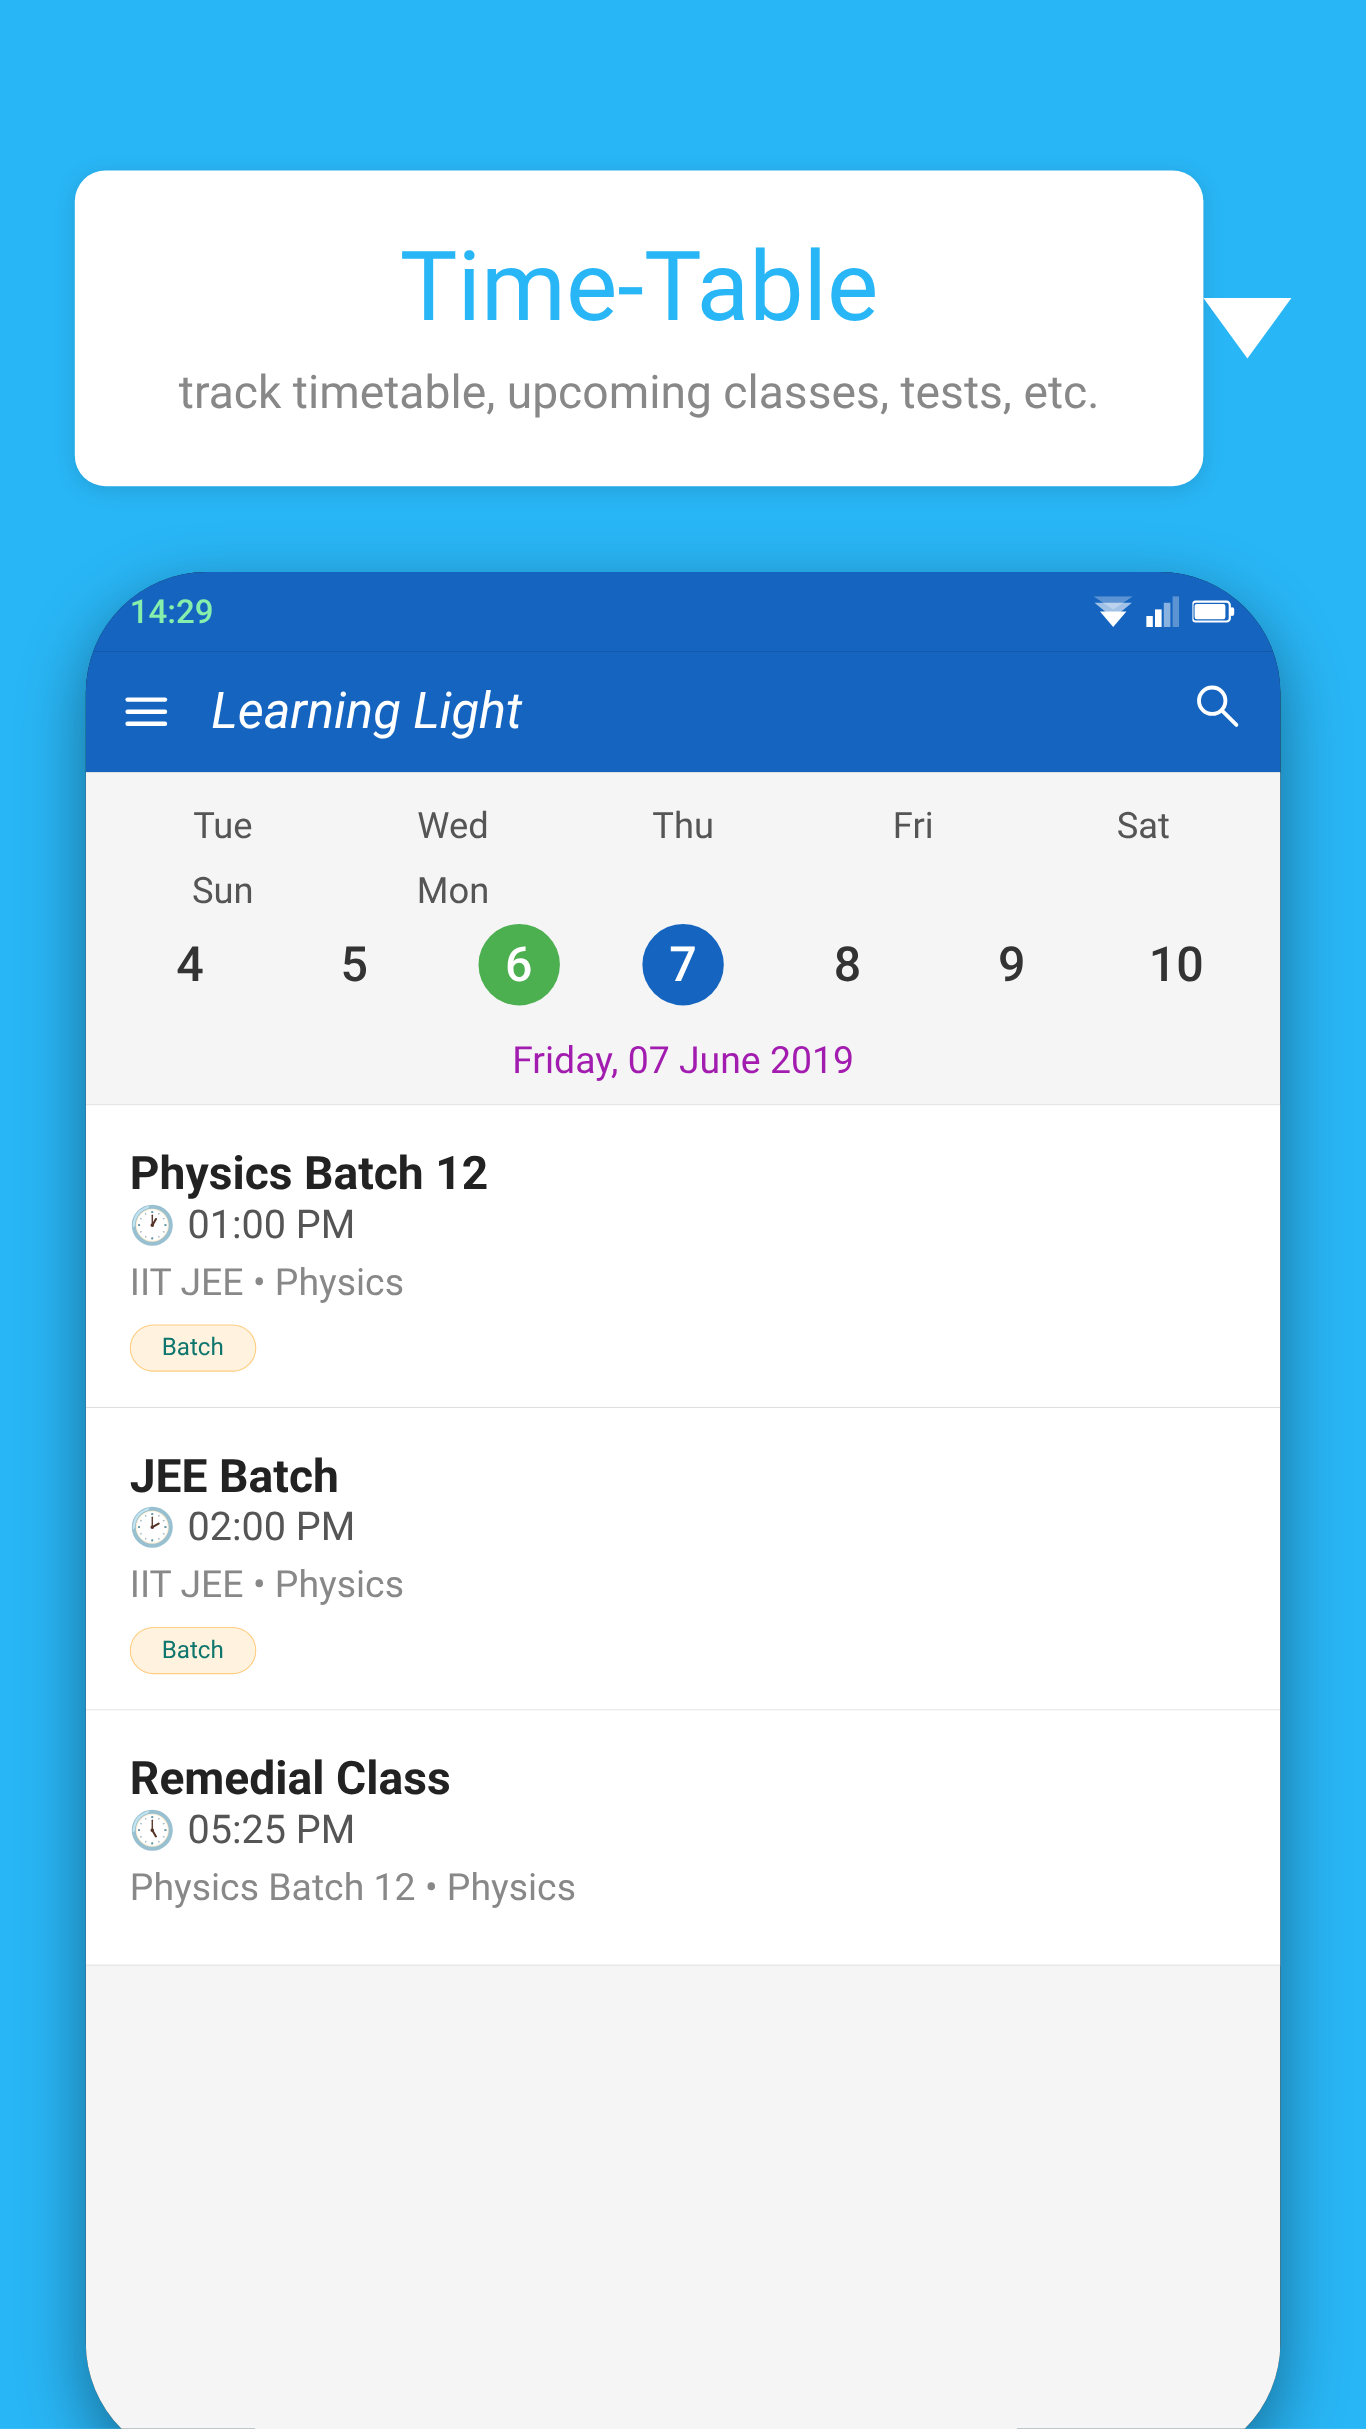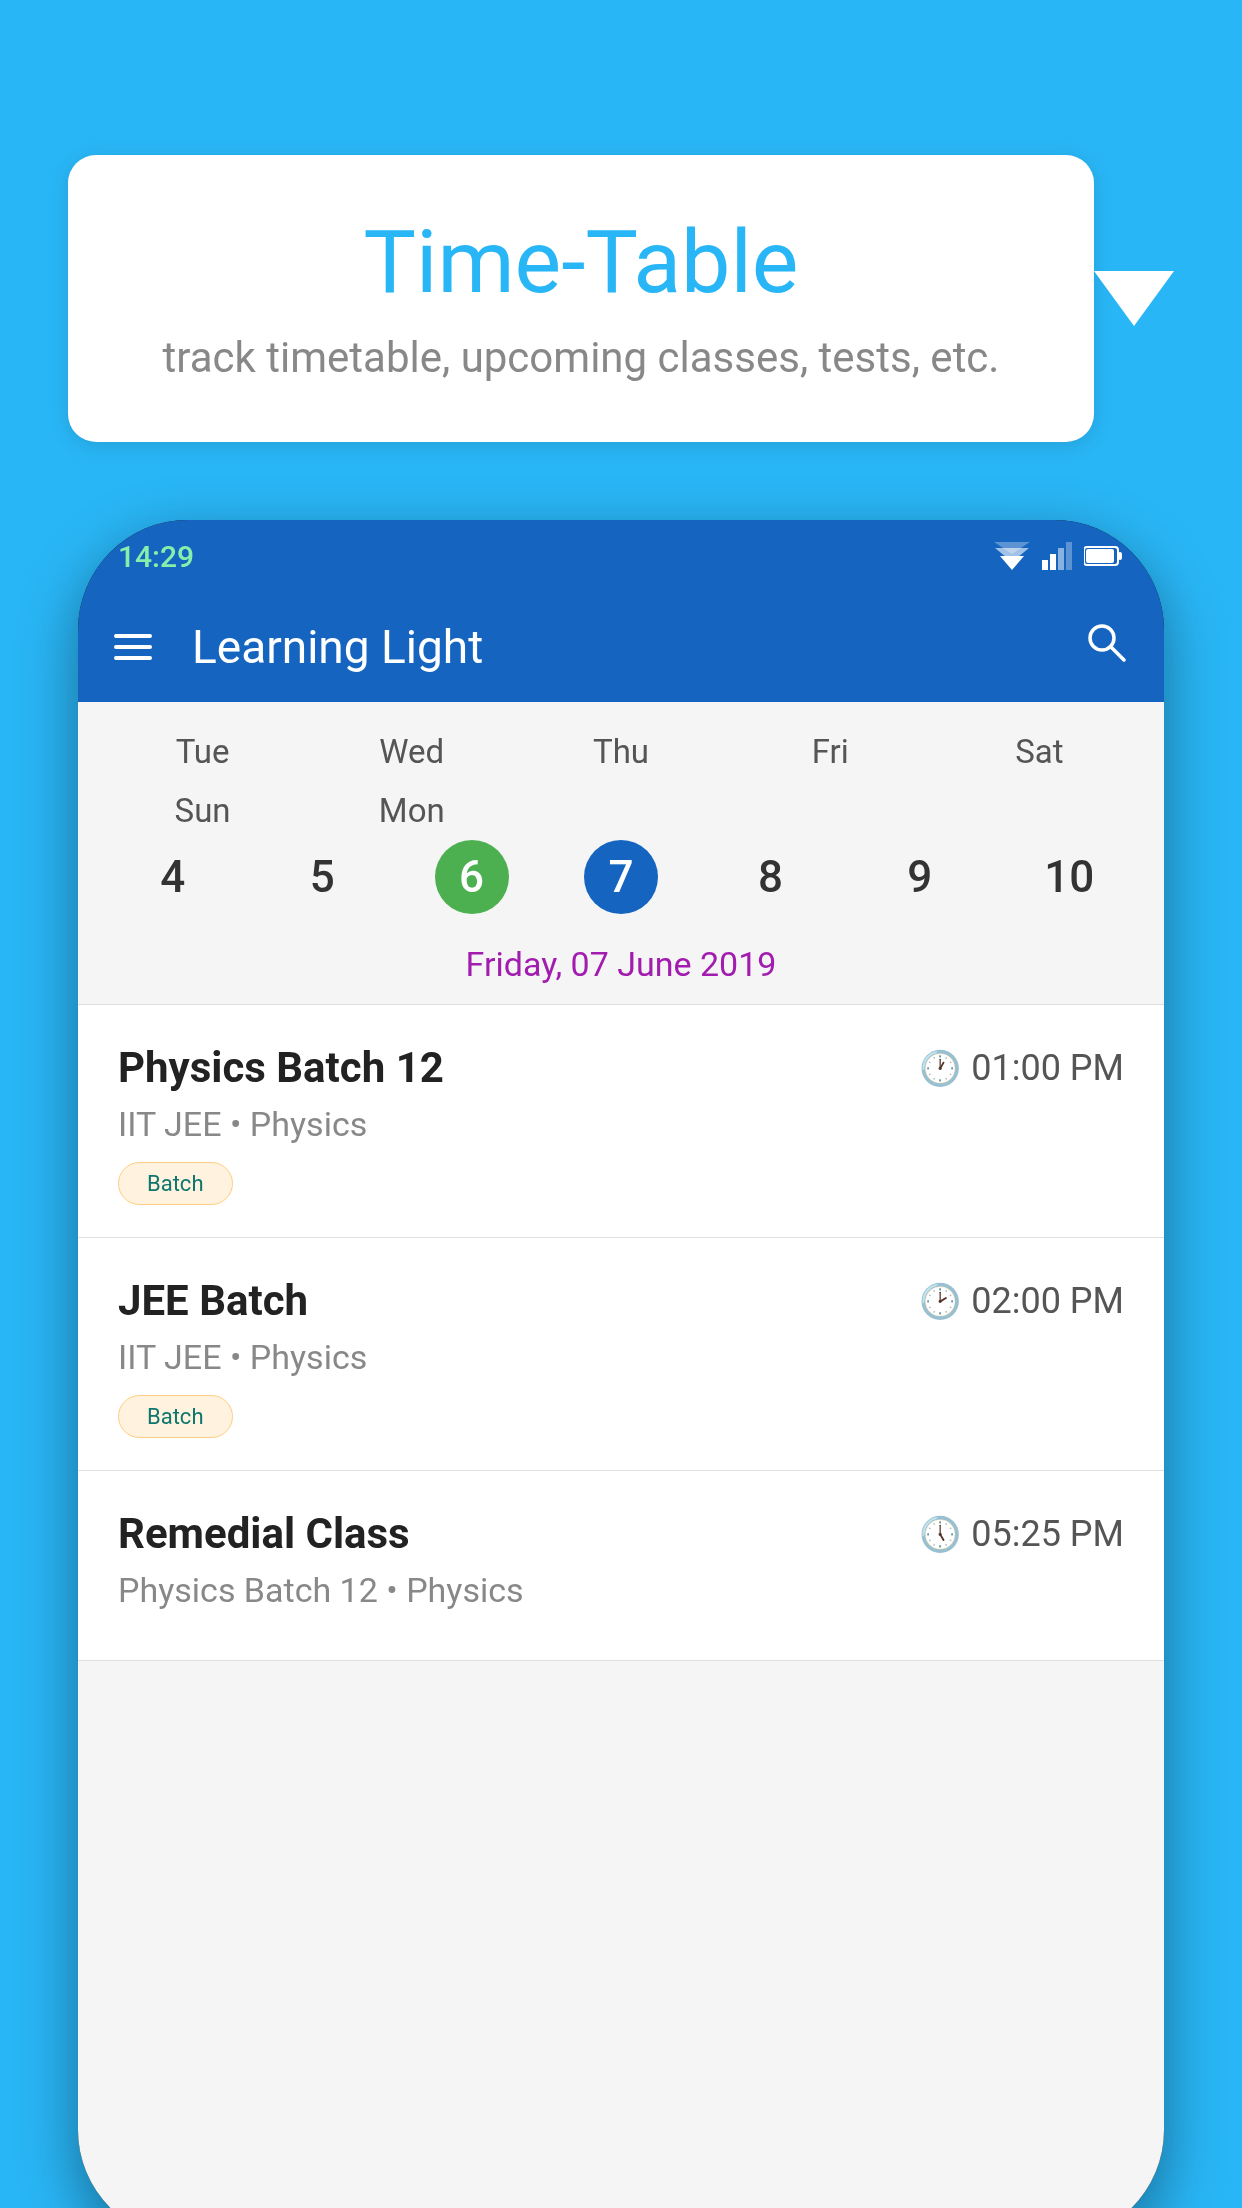--- a/index.html
+++ b/index.html
@@ -122,20 +122,21 @@
     }
 
     
     .app-bar {
       background: #1565C0;
       height: 110px;
       display: flex;
       align-items: center;
       padding: 0 36px;
       gap: 30px;
+      font-style: italic;
     }
 
     .hamburger-icon {
       display: flex;
       flex-direction: column;
       gap: 7px;
       cursor: pointer;
     }
 
     .hamburger-icon span {
@@ -242,23 +243,23 @@
     }
 
     .schedule-item {
       padding: 38px 40px 32px;
       border-bottom: 1px solid #e0e0e0;
       background: white;
     }
 
     .schedule-item-header {
       display: flex;
-      align-items: center;
       justify-content: space-between;
       margin-bottom: 12px;
+      flex-direction: column;
     }
 
     .schedule-title {
       font-size: 42px;
       font-weight: 700;
       color: #222;
     }
 
     .schedule-time {
       display: flex;

